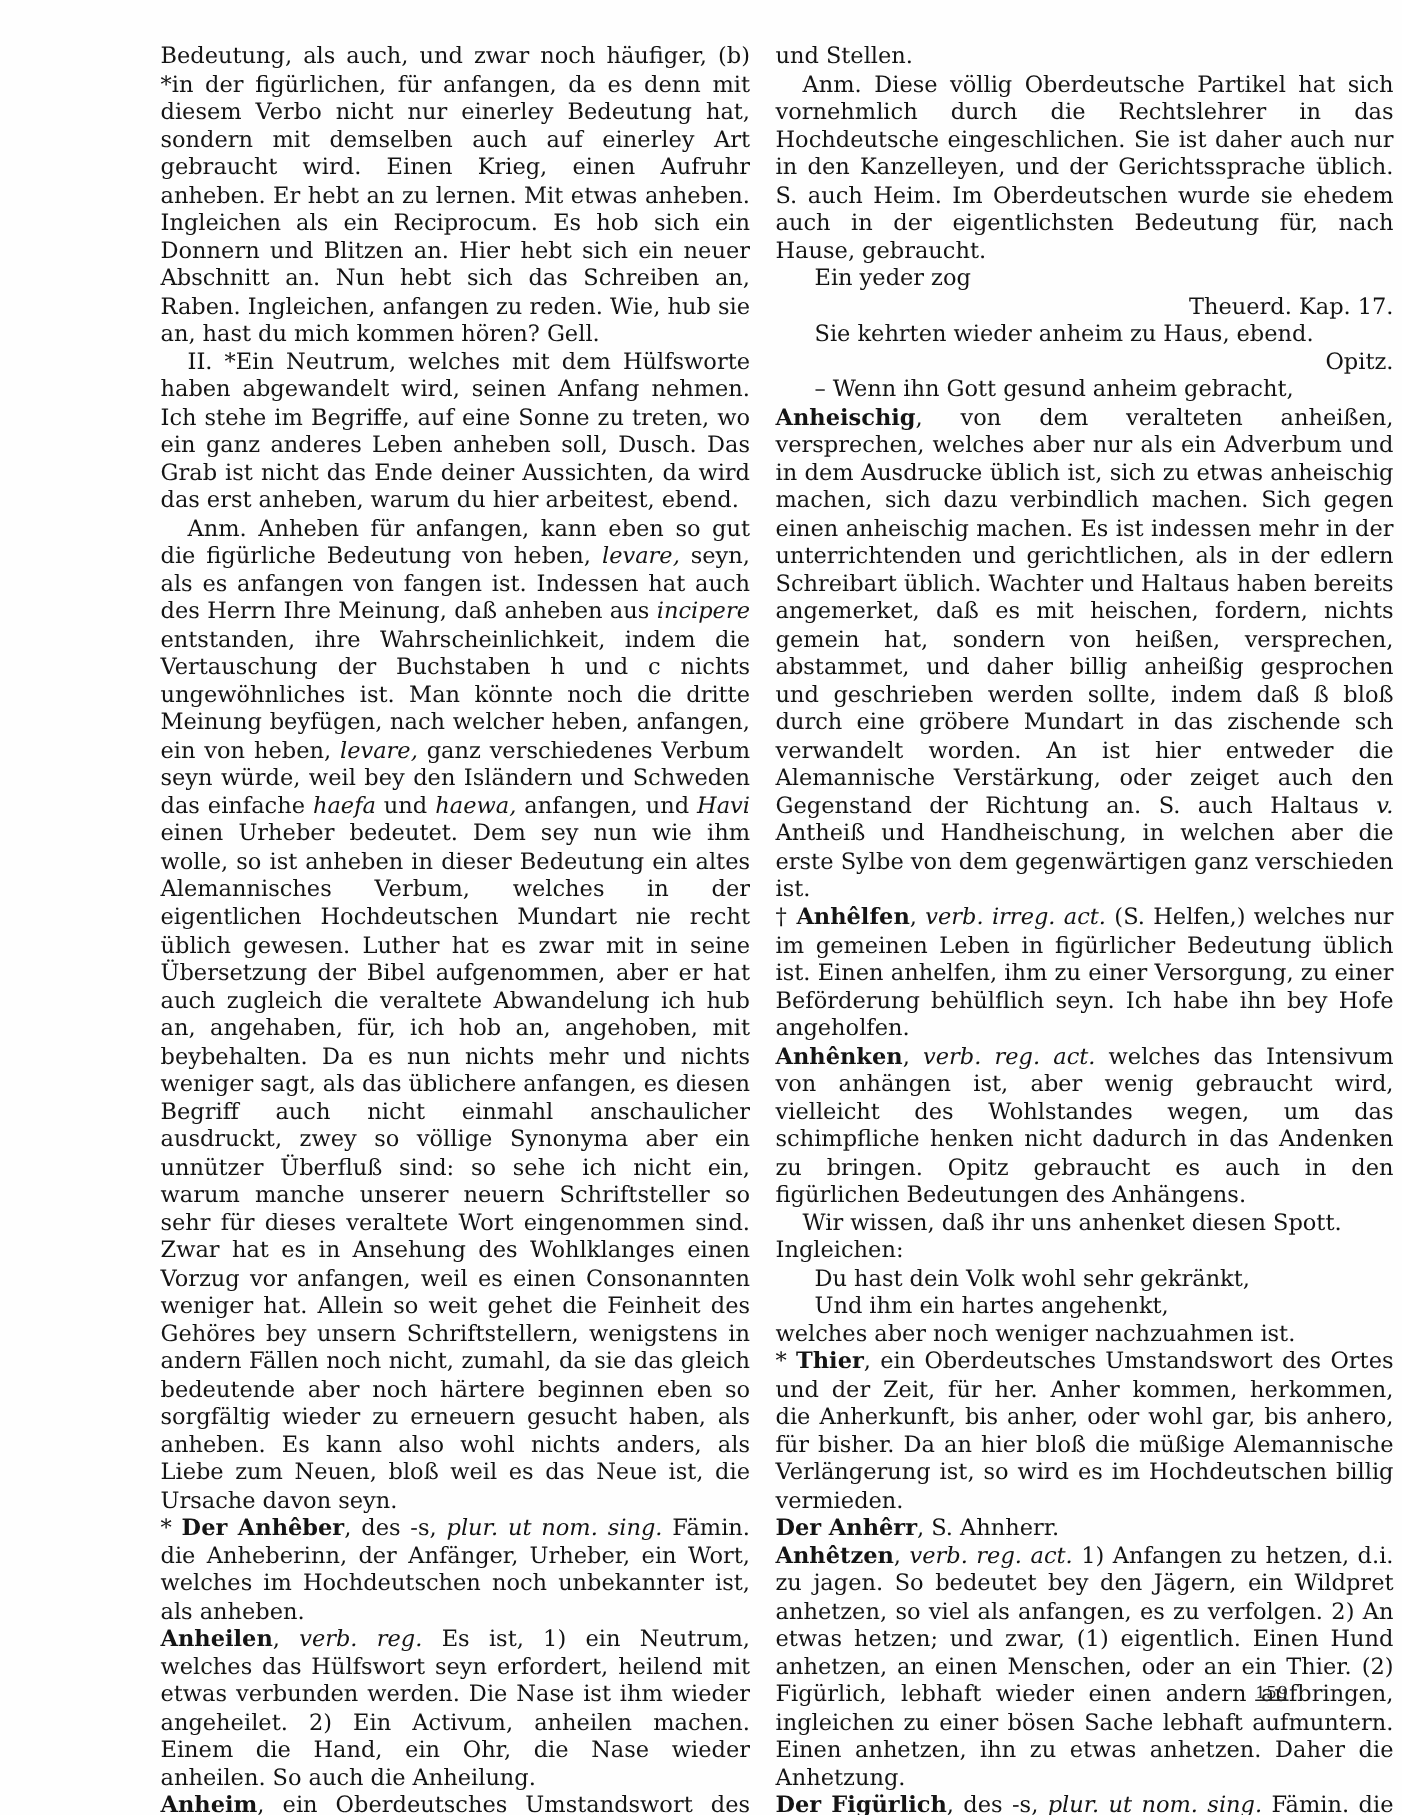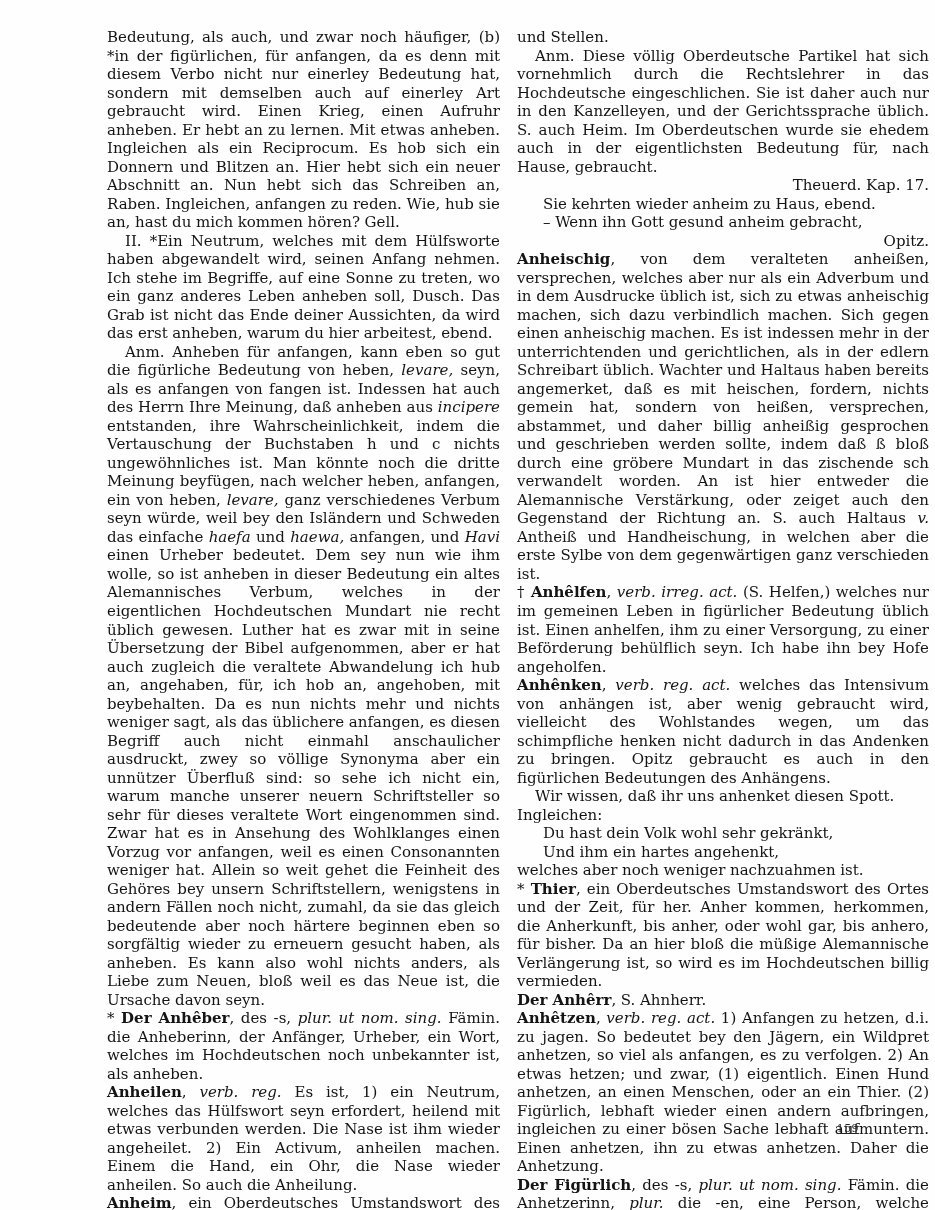--- a/index.html
+++ b/index.html
@@ -75,24 +75,25 @@
         <p class="para indent"><span>II. *Ein Neutrum, welches mit dem Hülfsworte haben abgewandelt wird, seinen Anfang nehmen. Ich stehe im Begriffe, auf eine Sonne zu treten, wo ein ganz anderes Leben anheben soll, Dusch. Das Grab ist nicht das Ende deiner Aussichten, da wird das erst anheben, warum du hier arbeitest, ebend.</span></p>
         <p class="para indent"><span>Anm. Anheben für anfangen, kann eben so gut die figürliche Bedeutung von heben, </span><i class="it">levare,</i><span> seyn, als es anfangen von fangen ist. Indessen hat auch des Herrn Ihre Meinung, daß anheben aus </span><i class="it">incipere</i><span> entstanden, ihre Wahrscheinlichkeit, indem die Vertauschung der Buchstaben h und c nichts ungewöhnliches ist. Man könnte noch die dritte Meinung beyfügen, nach welcher heben, anfangen, ein von heben, </span><i class="it">levare,</i><span> ganz verschiedenes Verbum seyn würde, weil bey den Isländern und Schweden das einfache </span><i class="it">haefa</i><span> und </span><i class="it">haewa,</i><span> anfangen, und </span><i class="it">Havi</i><span> einen Urheber bedeutet. Dem sey nun wie ihm wolle, so ist anheben in dieser Bedeutung ein altes Alemannisches Verbum, welches in der eigentlichen Hochdeutschen Mundart nie recht üblich gewesen. Luther hat es zwar mit in seine Übersetzung der Bibel aufgenommen, aber er hat auch zugleich die veraltete Abwandelung ich hub an, angehaben, für, ich hob an, angehoben, mit beybehalten. Da es nun nichts mehr und nichts weniger sagt, als das üblichere anfangen, es diesen Begriff auch nicht einmahl anschaulicher ausdruckt, zwey so völlige Synonyma aber ein unnützer Überfluß sind: so sehe ich nicht ein, warum manche unserer neuern Schriftsteller so sehr für dieses veraltete Wort eingenommen sind. Zwar hat es in Ansehung des Wohlklanges einen Vorzug vor anfangen, weil es einen Consonannten weniger hat. Allein so weit gehet die Feinheit des Gehöres bey unsern Schriftstellern, wenigstens in andern Fällen noch nicht, zumahl, da sie das gleich bedeutende aber noch härtere beginnen eben so sorgfältig wieder zu erneuern gesucht haben, als anheben. Es kann also wohl nichts anders, als Liebe zum Neuen, bloß weil es das Neue ist, die Ursache davon seyn.</span></p>
         <p class="para noindent"><span>* </span><b class="hw">Der Anhêber</b><span>, des -s, </span><i class="it">plur. ut nom. sing.</i><span> Fämin. die Anheberinn, der Anfänger, Urheber, ein Wort, welches im Hochdeutschen noch unbekannter ist, als anheben.</span></p>
         <p class="para noindent"><b class="hw">Anheilen</b><span>, </span><i class="it">verb. reg.</i><span> Es ist, 1) ein Neutrum, welches das Hülfswort seyn erfordert, heilend mit etwas verbunden werden. Die Nase ist ihm wieder angeheilet. 2) Ein Activum, anheilen machen. Einem die Hand, ein Ohr, die Nase wieder anheilen. So auch die Anheilung.</span></p>
         <p class="para noindent"><b class="hw">Anheim</b><span>, ein Oberdeutsches Umstandswort des Ortes, für heim, d.i. nach Hause, zu Hause, welches aber im Hochdeutschen nur in weiterer Bedeutung mit den Verbis fallen, geben und stellen üblich ist. Anheim fallen, oder heimfallen, bedeutet nichts mehr, als zufallen, oder zu Theile werden. Dieses Gut ist mir anheim gefallen, zugefallen. Anheim geben, heimgeben, überlassen, in den Redensarten; einem etwas zu überlegen, zu ermessen, anheim geben; ingleichen nur schlechthin, einem etwas anheim geben, d.i. zu überlegen. S. auch Haltaus </span></p>
       </div>
 
     <div class="column col-right" id="col-right">
         <p class="para noindent"><span>und Stellen.</span></p>
         <p class="para indent"><span>Anm. Diese völlig Oberdeutsche Partikel hat sich vornehmlich durch die Rechtslehrer in das Hochdeutsche eingeschlichen. Sie ist daher auch nur in den Kanzelleyen, und der Gerichtssprache üblich. S. auch Heim. Im Oberdeutschen wurde sie ehedem auch in der eigentlichsten Bedeutung für, nach Hause, gebraucht.</span></p>
+        <p class="para verse"><span>Ein yeder zog</span></p>
         <p class="para attrib"><span>Theuerd. Kap. 17.</span></p>
         <p class="para verse"><span>Sie kehrten wieder anheim zu Haus, ebend.</span></p>
+        <p class="para attrib"><span>Opitz.</span></p>
         <p class="para verse"><span>– Wenn ihn Gott gesund anheim gebracht,</span></p>
-        <p class="para attrib"><span>Opitz.</span></p>
         <p class="para noindent"><b class="hw">Anheischig</b><span>, von dem veralteten anheißen, versprechen, welches aber nur als ein Adverbum und in dem Ausdrucke üblich ist, sich zu etwas anheischig machen, sich dazu verbindlich machen. Sich gegen einen anheischig machen. Es ist indessen mehr in der unterrichtenden und gerichtlichen, als in der edlern Schreibart üblich. Wachter und Haltaus haben bereits angemerket, daß es mit heischen, fordern, nichts gemein hat, sondern von heißen, versprechen, abstammet, und daher billig anheißig gesprochen und geschrieben werden sollte, indem daß ß bloß durch eine gröbere Mundart in das zischende sch verwandelt worden. An ist hier entweder die Alemannische Verstärkung, oder zeiget auch den Gegenstand der Richtung an. S. auch Haltaus </span><i class="it">v.</i><span> Antheiß und Handheischung, in welchen aber die erste Sylbe von dem gegenwärtigen ganz verschieden ist.</span></p>
         <p class="para noindent"><span>† </span><b class="hw">Anhêlfen</b><span>, </span><i class="it">verb. irreg. act.</i><span> (S. Helfen,) welches nur im gemeinen Leben in figürlicher Bedeutung üblich ist. Einen anhelfen, ihm zu einer Versorgung, zu einer Beförderung behülflich seyn. Ich habe ihn bey Hofe angeholfen.</span></p>
         <p class="para noindent"><b class="hw">Anhênken</b><span>, </span><i class="it">verb. reg. act.</i><span> welches das Intensivum von anhängen ist, aber wenig gebraucht wird, vielleicht des Wohlstandes wegen, um das schimpfliche henken nicht dadurch in das Andenken zu bringen. Opitz gebraucht es auch in den figürlichen Bedeutungen des Anhängens.</span></p>
         <p class="para indent"><span>Wir wissen, daß ihr uns anhenket diesen Spott.</span></p>
         <p class="para noindent"><span>Ingleichen:</span></p>
         <p class="para verse"><span>Du hast dein Volk wohl sehr gekränkt,</span></p>
         <p class="para verse"><span>Und ihm ein hartes angehenkt,</span></p>
         <p class="para noindent"><span>welches aber noch weniger nachzuahmen ist.</span></p>
         <p class="para noindent"><span>* </span><b class="hw">Thier</b><span>, ein Oberdeutsches Umstandswort des Ortes und der Zeit, für her. Anher kommen, herkommen, die Anherkunft, bis anher, oder wohl gar, bis anhero, für bisher. Da an hier bloß die müßige Alemannische Verlängerung ist, so wird es im Hochdeutschen billig vermieden.</span></p>
         <p class="para noindent"><b class="hw">Der Anhêrr</b><span>, S. Ahnherr.</span></p>

